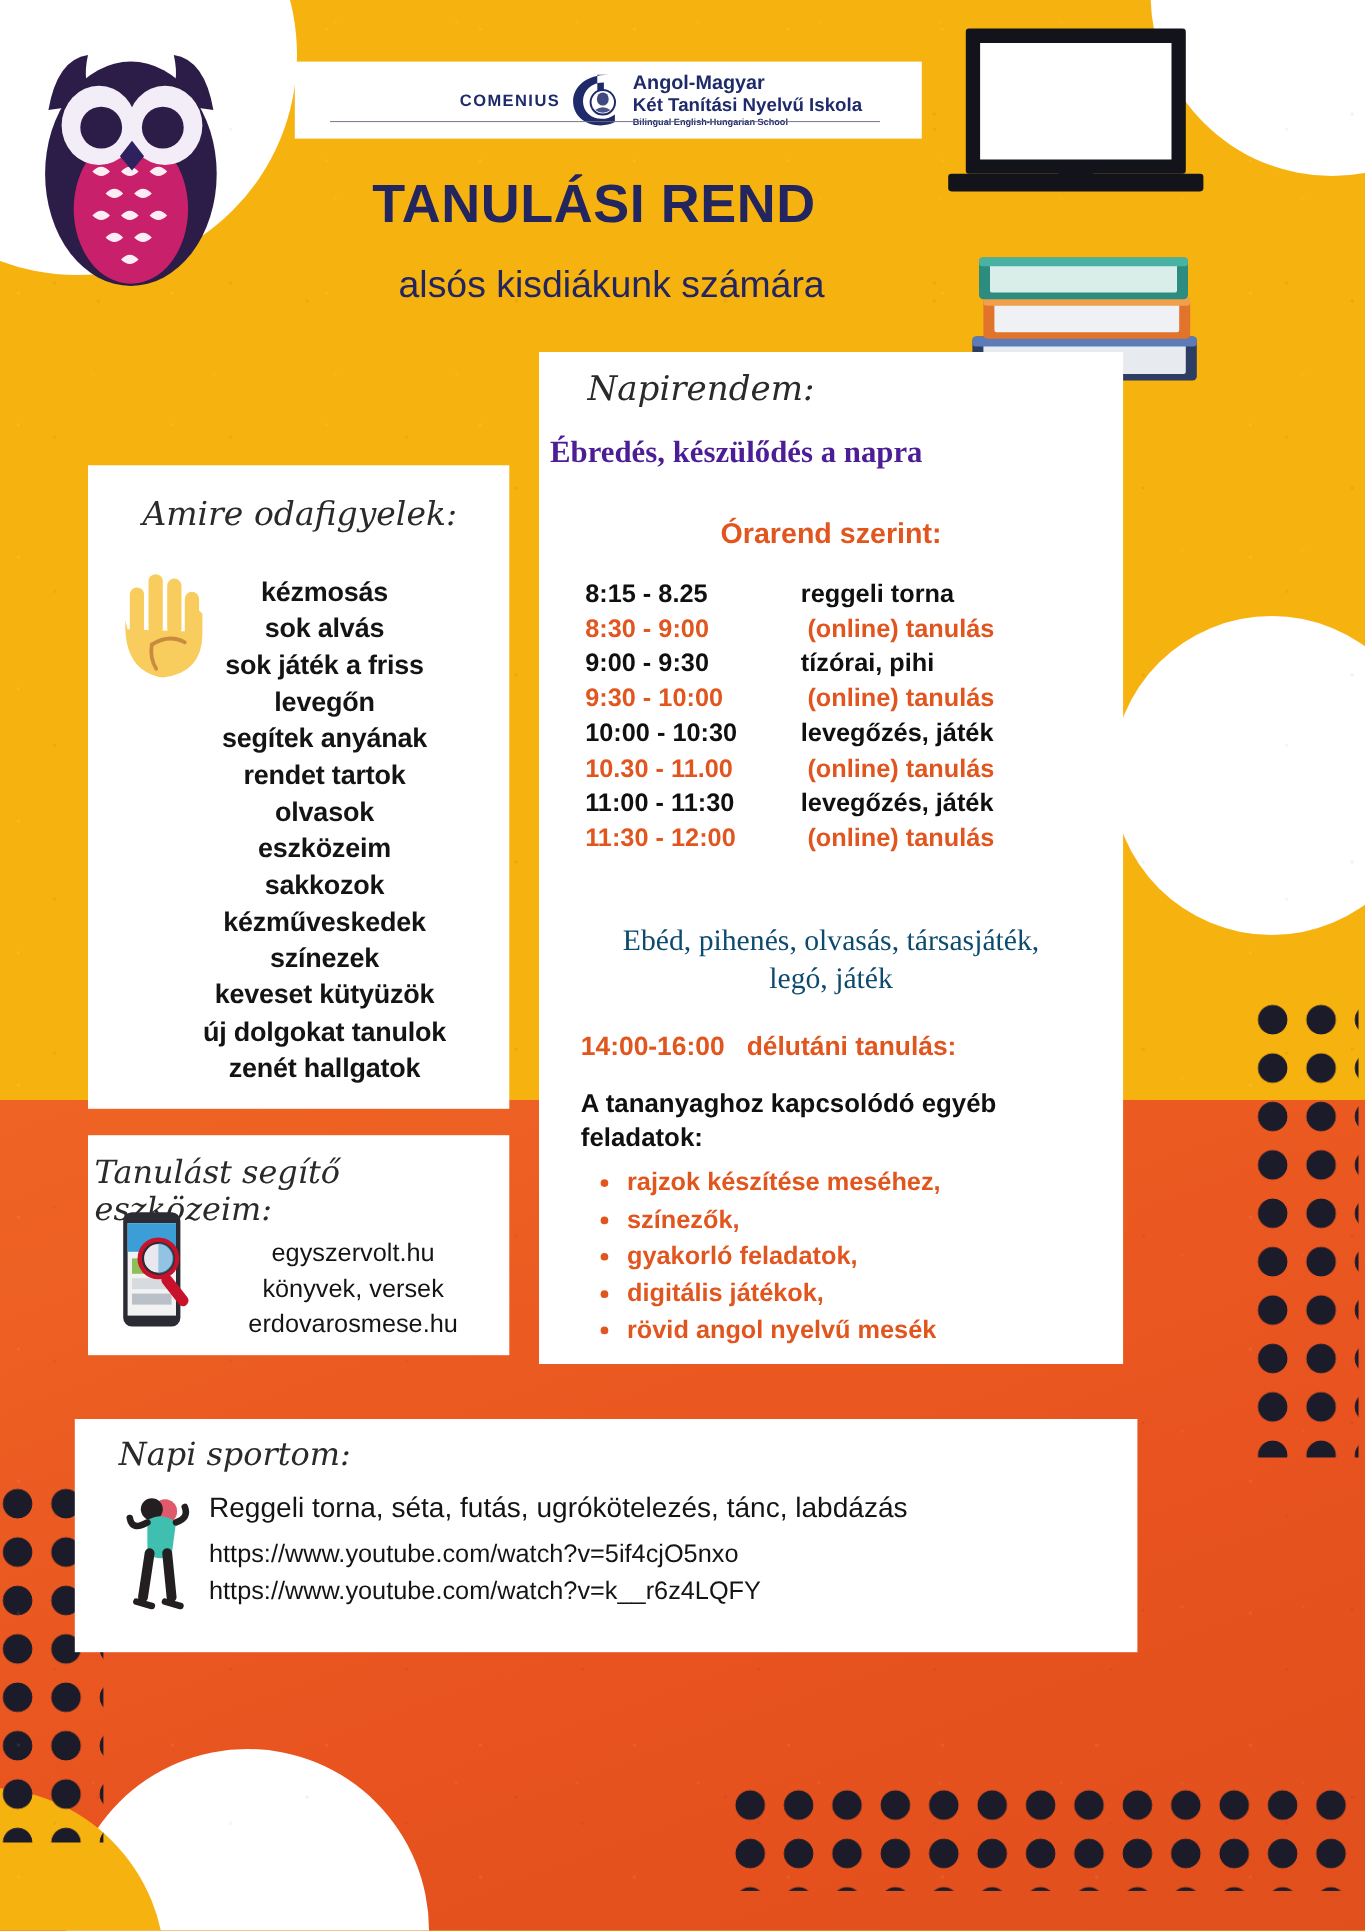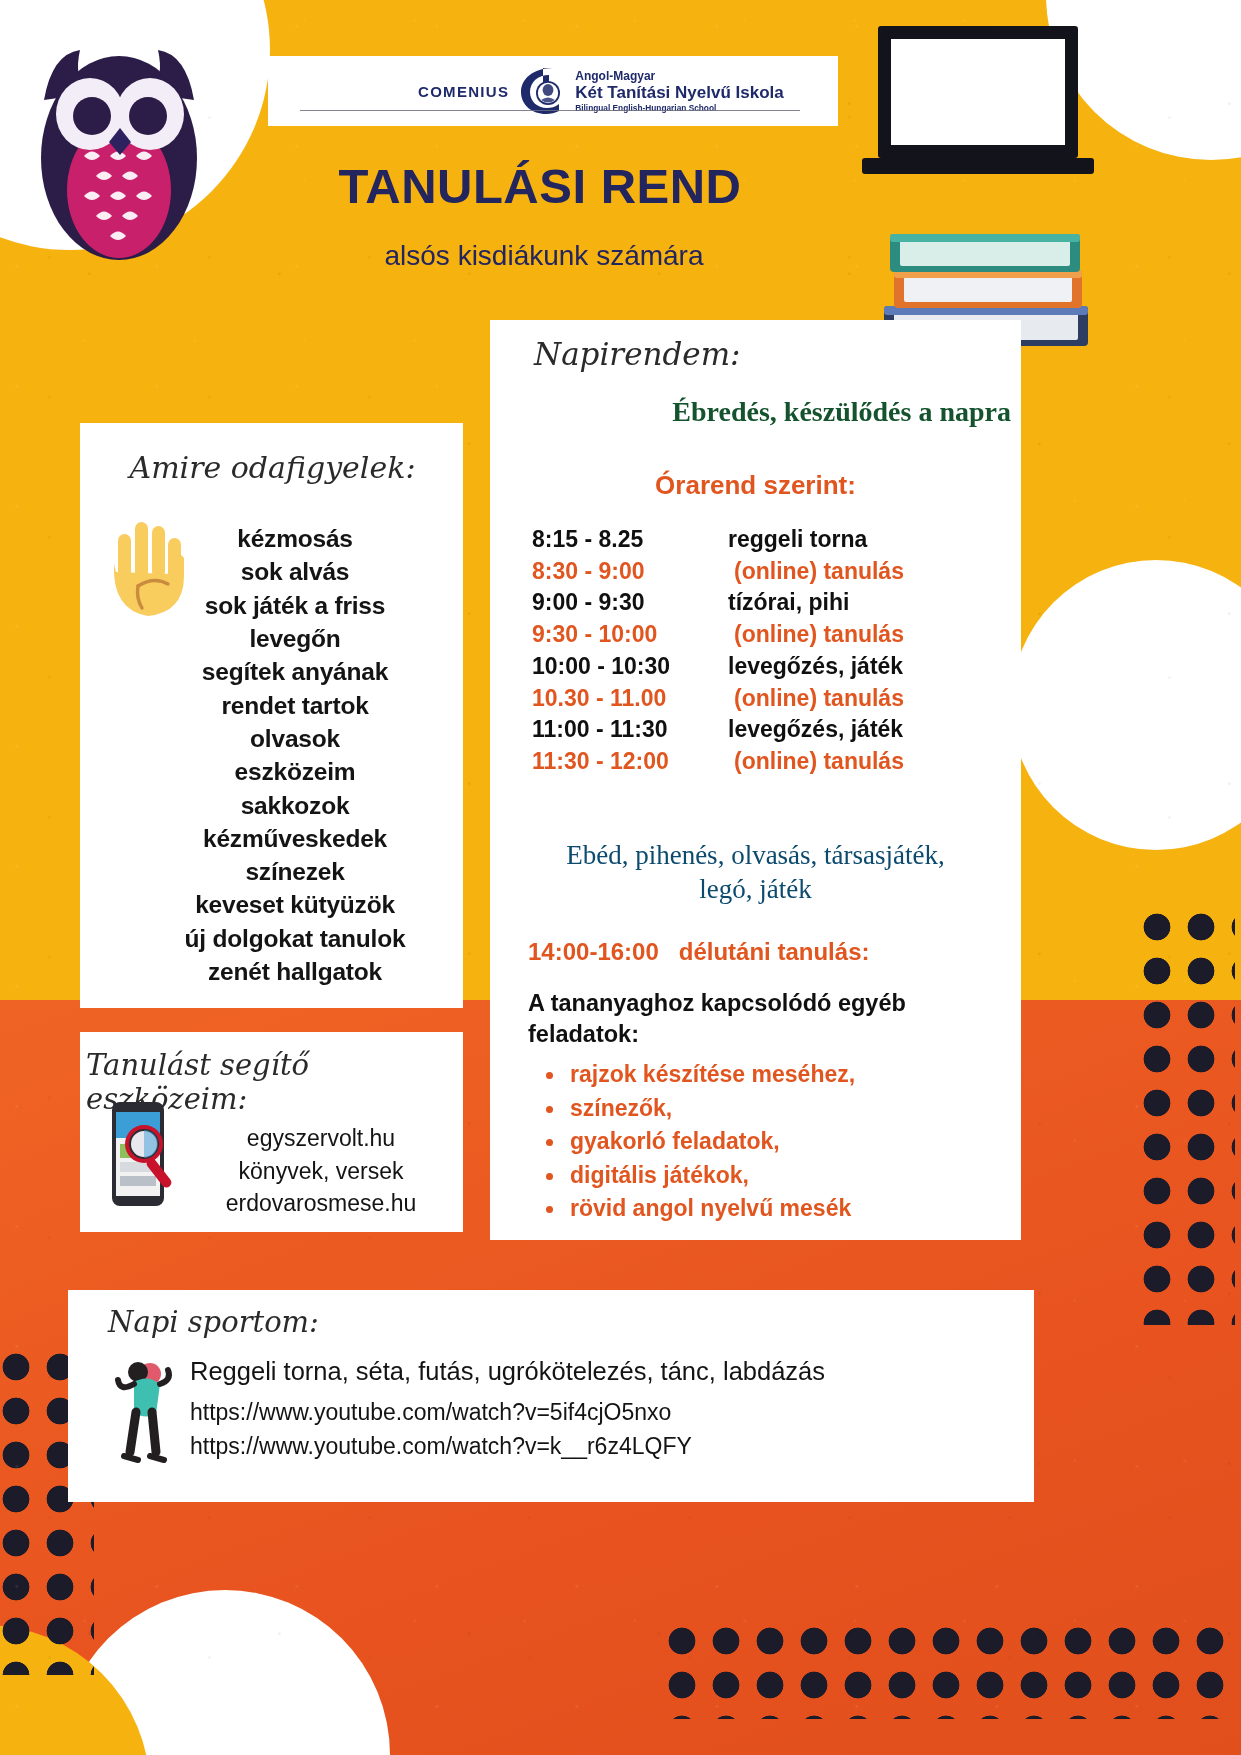--- a/index.html
+++ b/index.html
@@ -36,30 +36,30 @@
   .dots-bottom{left:660px;bottom:36px;width:570px;height:100px;}
 
   
   .logobar{position:absolute;left:268px;top:56px;width:570px;height:70px;background:#FFFFFF;
      display:flex;align-items:center;}
   .logobar .inner{display:flex;align-items:center;gap:10px;padding-left:150px;width:100%;box-sizing:border-box;}
   .comenius{font-weight:bold;font-size:15px;letter-spacing:1.3px;color:#1F2A6B;}
   .crest{width:46px;height:50px;position:relative;flex:0 0 auto;}
   .crest svg{display:block;}
   .school{line-height:1.18;color:#1F2A6B;}
-  .school .l1{font-size:12px;font-weight:bold;}
+  .school .l1{font-size:18px;font-weight:bold;}
   .school .l2{font-size:17px;font-weight:bold;}
   .school .l3{font-size:8.3px;font-weight:bold;margin-top:1px;}
   .logorule{position:absolute;left:300px;top:110px;width:500px;height:1.4px;background:#6d6d80;opacity:.85;}
 
   
   .title{position:absolute;left:0;top:158px;width:1080px;text-align:center;
      font-size:49px;font-weight:bold;color:#23255E;letter-spacing:.5px;}
-  .subtitle{position:absolute;left:4px;top:240px;width:1080px;text-align:center;
-     font-size:28px;color:#23255E;}
+  .subtitle{position:absolute;left:16px;top:240px;width:1080px;text-align:center;
+     font-size:34px;color:#23255E;}
 
   
   .owl{position:absolute;left:24px;top:28px;width:190px;height:260px;}
 
   
   .laptop{position:absolute;left:862px;top:26px;width:232px;height:170px;}
   .laptop .screen{width:200px;height:132px;border:13px solid #12131B;background:#FFFFFF;box-sizing:border-box;margin-left:16px;border-radius:3px;}
   .laptop .base{width:232px;height:16px;background:#12131B;border-radius:3px;}
   .laptop .notch{width:32px;height:5px;background:#12131B;margin:-13px auto 0 auto;border-radius:2px;position:relative;top:-4px;}
 
@@ -85,22 +85,22 @@
   .checklist{position:absolute;left:140px;top:522px;width:310px;text-align:center;
      font-size:24.5px;font-weight:bold;color:#141414;line-height:1.36;letter-spacing:-.2px;}
   .checklist div{white-space:nowrap;}
 
   
   .phone{position:absolute;left:104px;top:1100px;width:76px;height:112px;}
   .tools-list{position:absolute;left:186px;top:1122px;width:270px;text-align:center;
       font-size:23px;color:#141414;line-height:1.42;}
 
   
-  .ebredes{position:absolute;left:500px;top:396px;width:511px;text-align:right;
-      font-family:"Liberation Serif", serif;font-weight:bold;font-size:28px;color:#14532d;}
+  .ebredes{position:absolute;left:500px;top:396px;width:511px;text-align:left;
+      font-family:"Liberation Serif", serif;font-weight:bold;font-size:28px;color:#4c1d95;}
   .orarend{position:absolute;left:500px;top:470px;width:511px;text-align:center;
       font-size:26px;font-weight:bold;color:#E1551F;}
   .sched{position:absolute;left:532px;top:524px;width:470px;}
   .sched .row{display:flex;font-size:23px;font-weight:bold;line-height:1.38;white-space:nowrap;}
   .sched .t{width:196px;}
   .sched .a{flex:1;}
   .sched .row.on{color:#E1551F;}
   .sched .row.off{color:#101010;}
   .sched .row.on .a{padding-left:6px;}
 

